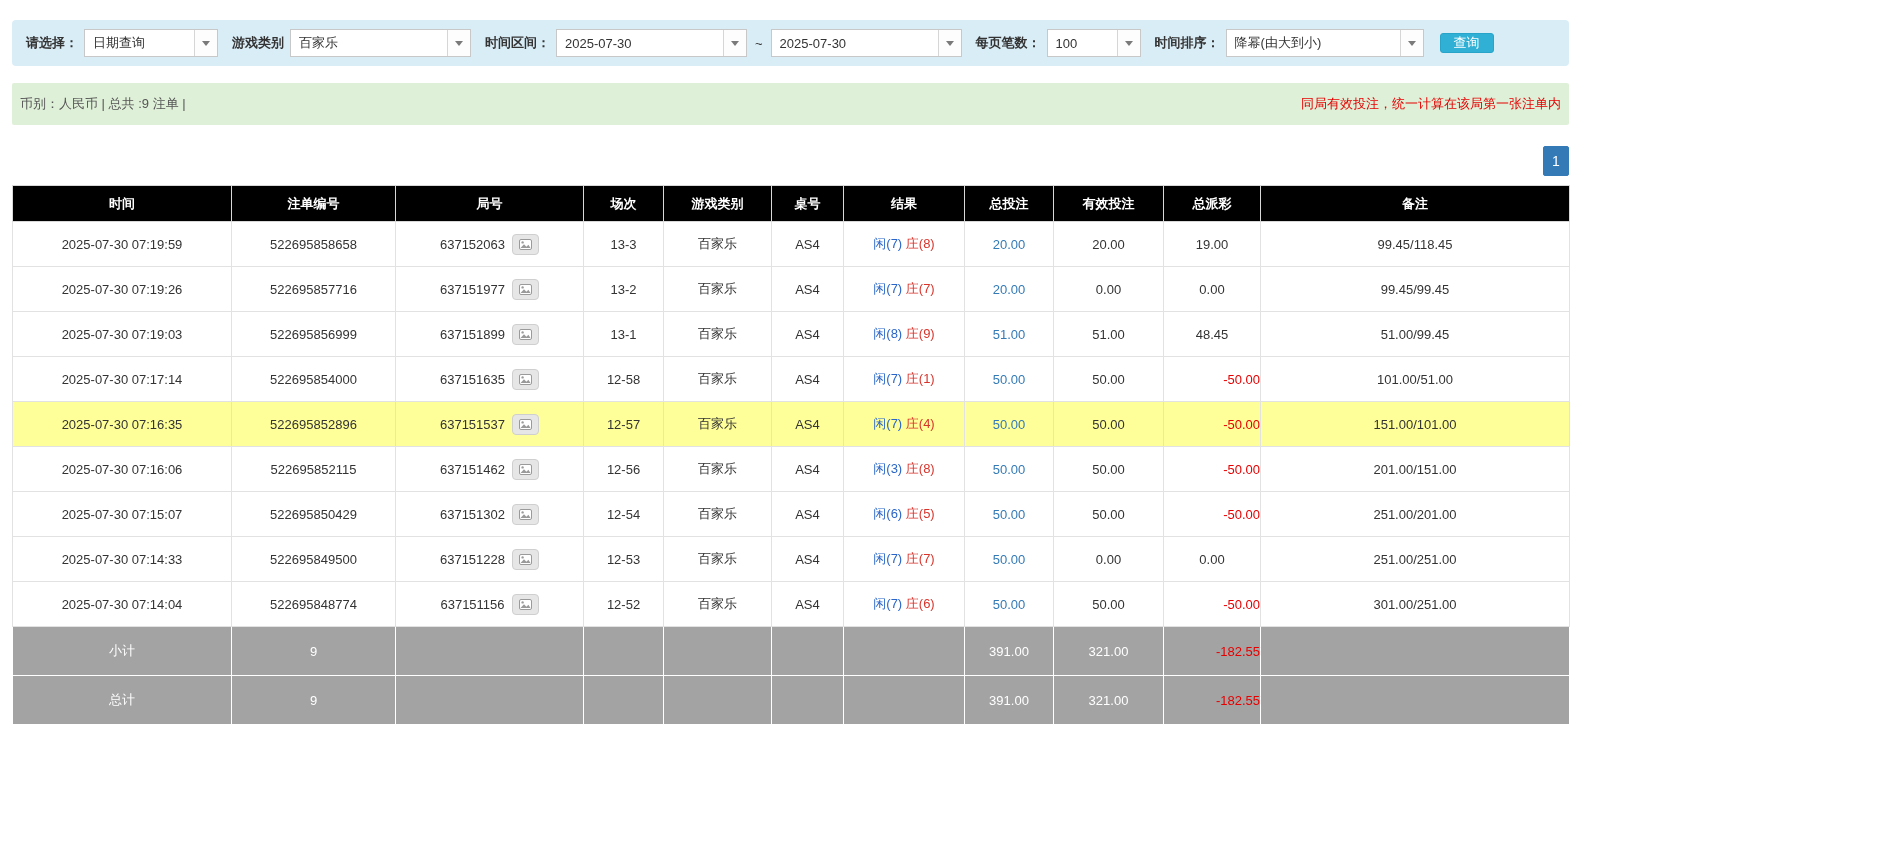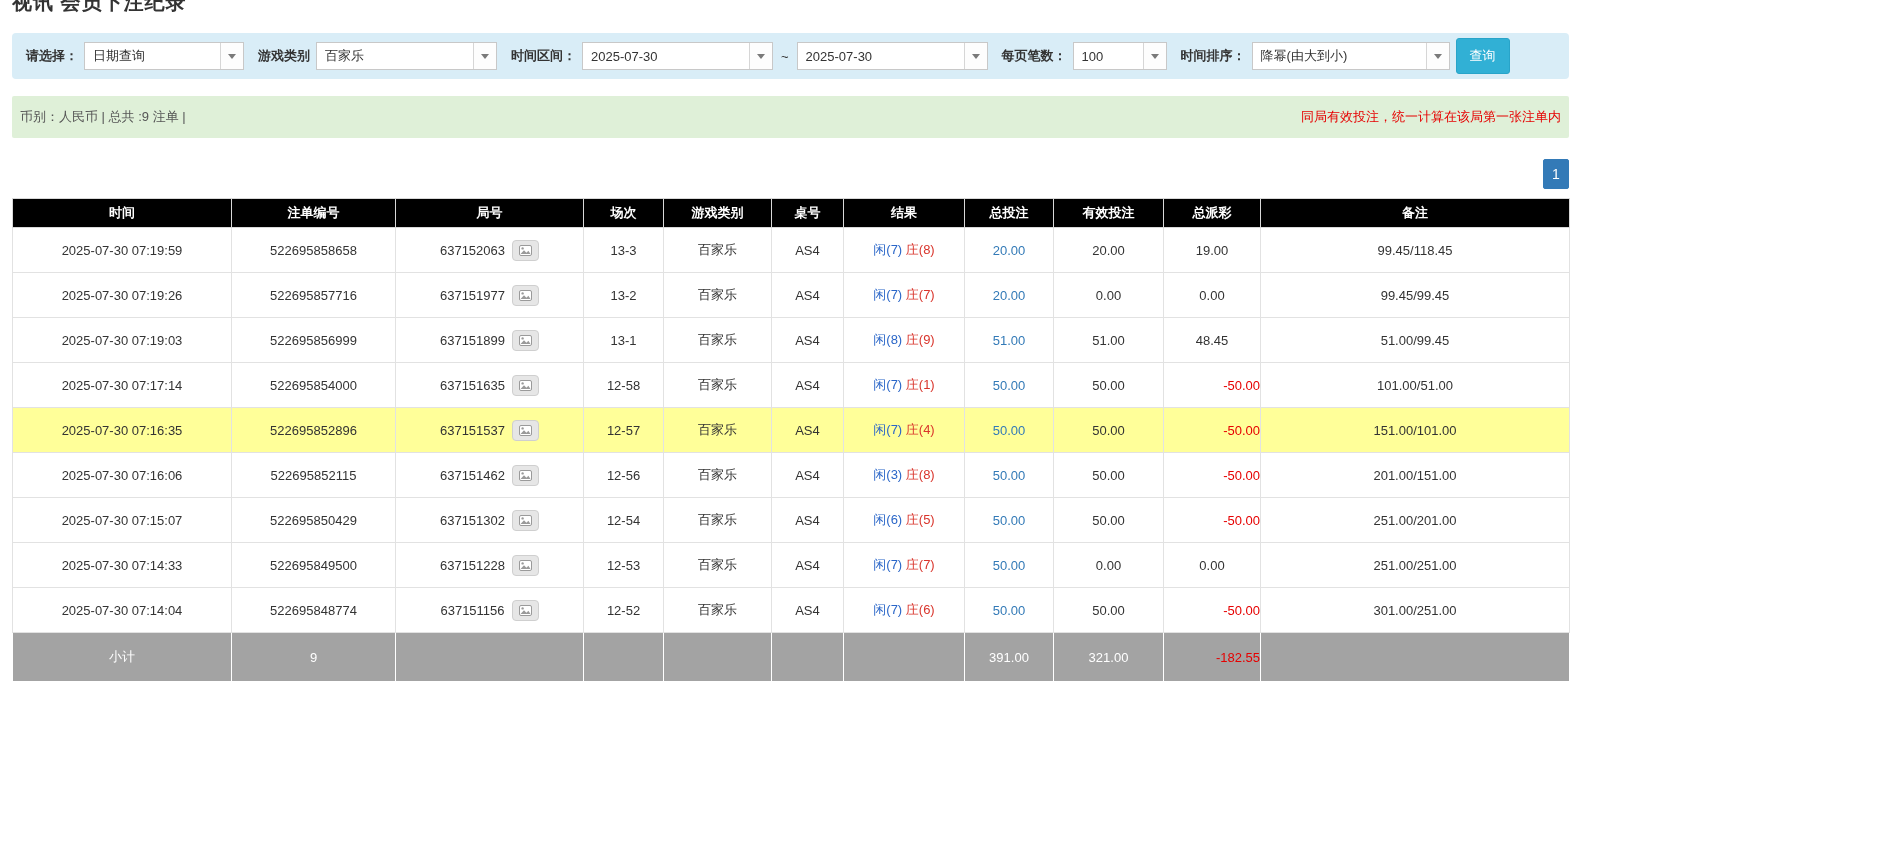--- a/index.html
+++ b/index.html
@@ -14,62 +14,59 @@
   
   .filter-bar { margin-top: 20px; background: #d9edf7; border-radius: 4px; height: 46px;
     padding: 0 14px; display: flex; align-items: center; gap: 6px; }
   .flabel { font-size: 13px; font-weight: bold; color: #333; white-space: nowrap; }
   .flabel + .flabel, .combo + .flabel, .sep + .flabel { margin-left: 8px; }
   .ml { margin-left: 10px; }
   .combo { display: flex; align-items: stretch; background: #fff; border: 1px solid #c8c8c8; height: 28px; cursor: pointer; }
   .combo .val { padding: 0 8px; font-size: 13px; color: #333; display: flex; align-items: center; flex: 1; white-space: nowrap; overflow: hidden; }
   .combo .arrow { width: 23px; border-left: 1px solid #d6d6d6; display: flex; align-items: center; justify-content: center; background: #fdfdfd; }
   .caret { width: 0; height: 0; border-left: 4px solid transparent; border-right: 4px solid transparent; border-top: 5px solid #7a7a7a; }
-  .w-query { width: 160px; } .w-game { width: 181px; } .w-date { width: 191px; }
+  .w-query { width: 134px; } .w-game { width: 181px; } .w-date { width: 191px; }
   .w-size { width: 94px; } .w-sort { width: 198px; }
   .sep { font-size: 13px; color: #333; margin: 0 2px; }
-  .search-btn { height: 36px; padding: 0 13px; background: #31b0d5; border: 1px solid #28a4c9;
+  .search-btn { margin-left: 10px; height: 20px; padding: 0 13px; background: #31b0d5; border: 1px solid #28a4c9;
     border-radius: 3px; color: #fff; font-size: 13px; cursor: pointer; font-family: inherit; }
 
   
   .summary-bar { margin-top: 17px; background: #dff0d8; border-radius: 2px; padding: 12px 8px;
     display: flex; justify-content: space-between; align-items: center; }
   .summary-left { font-size: 13px; color: #555; }
   .summary-right { font-size: 13px; color: #e60000; }
 
   
   .pager { margin-top: 21px; display: flex; justify-content: flex-end; }
   .page-btn { min-width: 26px; height: 30px; background: #337ab7; border: 1px solid #337ab7; border-radius: 2px;
     color: #fff; font-size: 14px; display: flex; align-items: center; justify-content: center; cursor: pointer; }
 
   
   table { border-collapse: collapse; table-layout: fixed; width: 1557px; margin-top: 9px; }
-  thead th { background: #000; color: #fff; font-size: 13px; font-weight: bold; height: 29px;
+  thead th { background: #000; color: #fff; font-size: 13px; font-weight: bold; height: 36px;
     text-align: center; border: 1px solid #d8d8d8; }
   tbody td { height: 45px; font-size: 13px; color: #333; text-align: center;
     border: 1px solid #e2e2e2; background: #fff; overflow: hidden; white-space: nowrap; }
   tbody tr.highlight td { background: #ffff99; }
   .bet-link { color: #337ab7; text-decoration: none; cursor: pointer; }
   .res-player { color: #2a66c8; }
   .res-banker { color: #d9342b; }
   .neg { color: #e60000; text-align: right; }
   .round-wrap { display: inline-flex; align-items: center; justify-content: flex-start; }
   .icon-btn { display: inline-flex; align-items: center; justify-content: center; width: 27px; height: 21px;
     background: #e6e6e6; border: 1px solid #cfcfcf; border-radius: 4px; margin-left: 7px; cursor: pointer; }
   tfoot td { height: 49px; background: #a3a3a3; color: #fff; font-size: 13px; text-align: center; border: 1px solid #fff; }
   tfoot td.neg { color: #e60000; }
 </style>
 </head>
 <body>
 
 <div class="content">
 
-  <div class="title-clip">
-    <h1>视讯 会员下注纪录</h1>
-  </div>
 
   <div class="filter-bar">
     <span class="flabel">请选择：</span>
     <div class="combo w-query">
       <span class="val">日期查询</span>
       <span class="arrow">
           <i class="caret"></i>
         </span>
     </div>
 
@@ -360,16 +357,29 @@
           <td></td>
           <td></td>
           <td></td>
           <td></td>
           <td></td>
           <td>391.00</td>
           <td>321.00</td>
           <td class="neg">-182.55</td>
           <td></td>
         </tr>
+        <tr>
+          <td>总计</td>
+          <td>9</td>
+          <td></td>
+          <td></td>
+          <td></td>
+          <td></td>
+          <td></td>
+          <td>391.00</td>
+          <td>321.00</td>
+          <td class="neg">-182.55</td>
+          <td></td>
+        </tr>
       </tfoot>
   </table>
 
 </div>
 
 </body></html>

